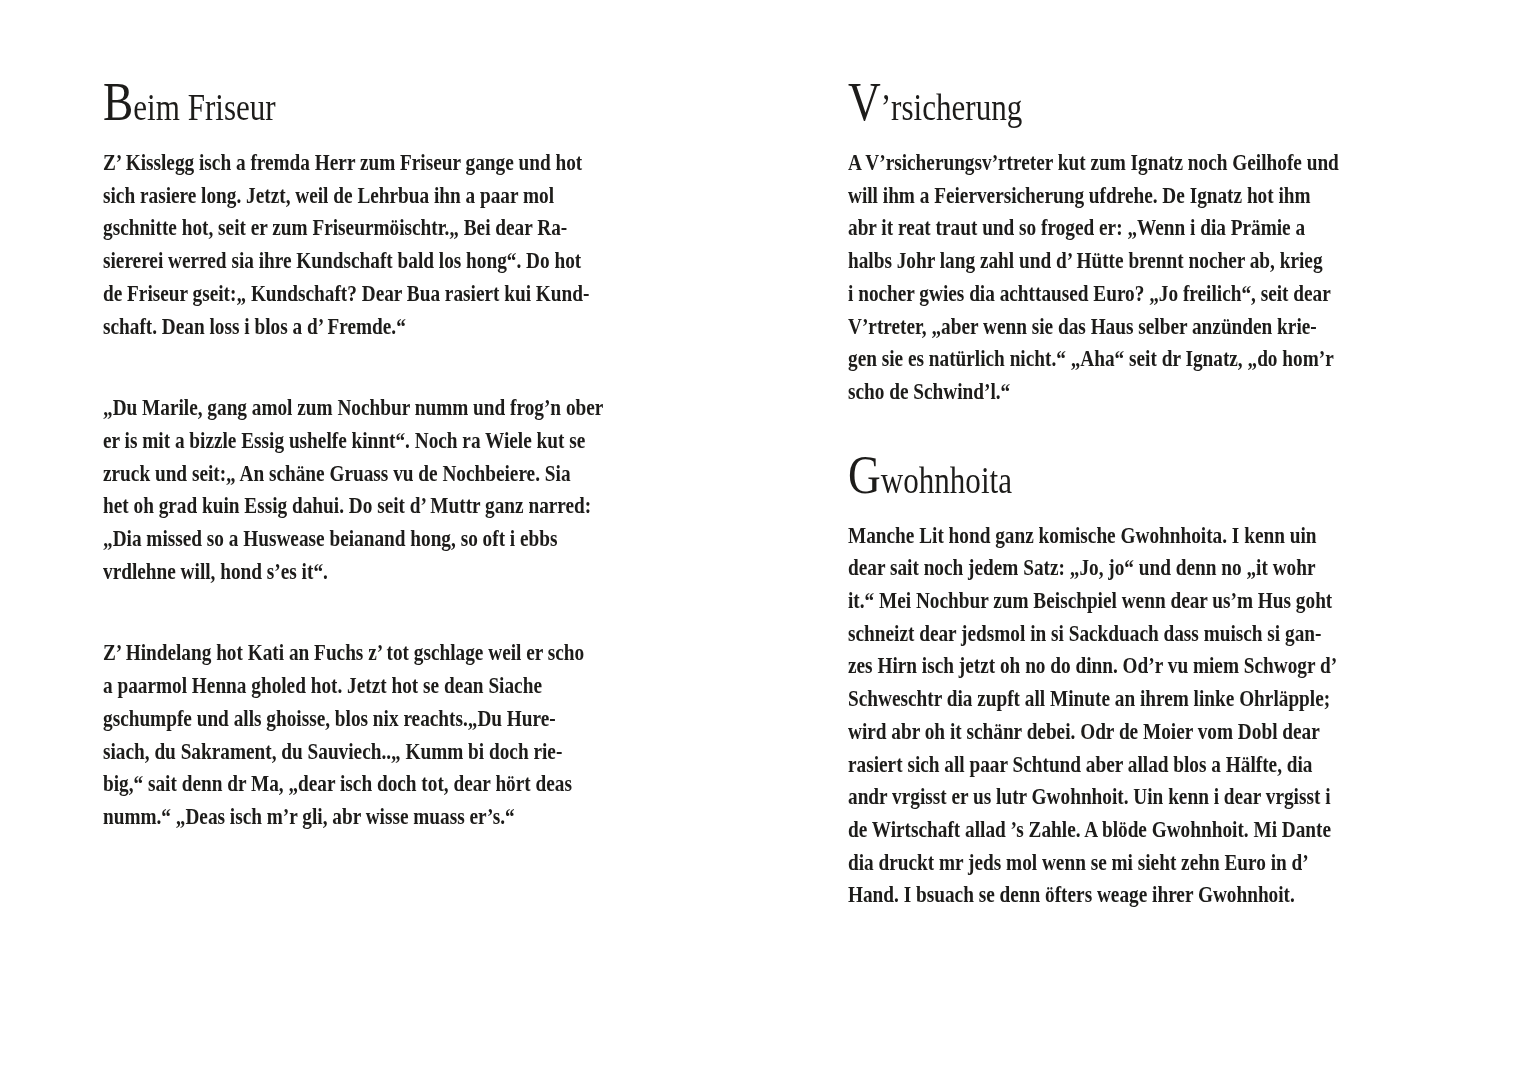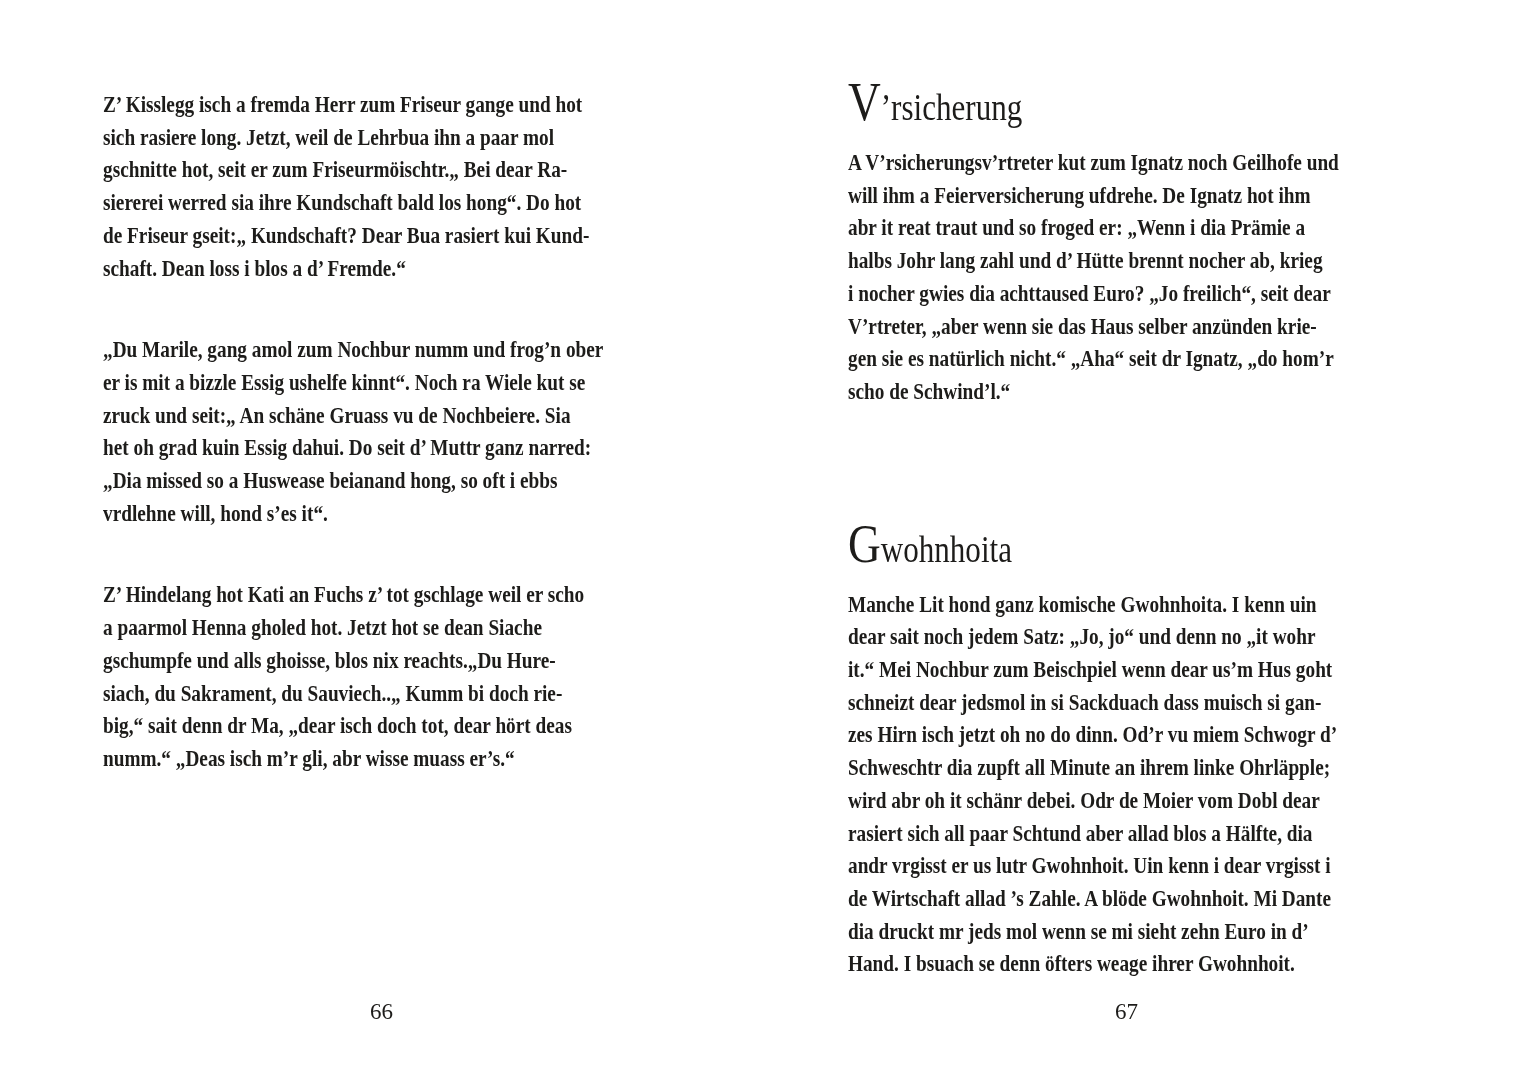--- a/index.html
+++ b/index.html
@@ -26,21 +26,21 @@
     width: 557px;
     height: 1080px;
   }
   .page--left  { left: 103px; }
   .page--right { left: 848px; }
 
   .sections { padding-top: 76px; }
 
   .story { margin: 0; }
   .story + .story { margin-top: 49px; }
-  .page--right .story + .story { margin-top: 110px; }
+  .page--right .story + .story { margin-top: 41px; }
 
   .story-heading {
     margin: 0;
     font-size: 37px;
     line-height: 52px;
     font-weight: normal;
     white-space: nowrap;
   }
   .heading-scale {
     display: inline-block;
@@ -71,20 +71,21 @@
   }
 </style>
 </head>
 <body>
 
 <div class="spread">
 
   <section class="page page--left">
     <div class="sections">
         <article class="story">
+          <h2 class="story-heading"><span class="heading-scale"><span class="heading-initial">B</span><span>eim Friseur</span></span></h2>
           <p class="story-body">
             <span class="text-line">Z’ Kisslegg isch a fremda Herr zum Friseur gange und hot</span>
             <span class="text-line">sich rasiere long. Jetzt, weil de Lehrbua ihn a paar mol</span>
             <span class="text-line">gschnitte hot, seit er zum Friseurmöischtr.„ Bei dear Ra-</span>
             <span class="text-line">siererei werred sia ihre Kundschaft bald los hong“. Do hot</span>
             <span class="text-line">de Friseur gseit:„ Kundschaft? Dear Bua rasiert kui Kund-</span>
             <span class="text-line">schaft. Dean loss i blos a d’ Fremde.“</span>
           </p>
         </article>
         <article class="story">
@@ -101,21 +102,20 @@
           <p class="story-body">
             <span class="text-line">Z’ Hindelang hot Kati an Fuchs z’ tot gschlage weil er scho</span>
             <span class="text-line">a paarmol Henna gholed hot. Jetzt hot se dean Siache</span>
             <span class="text-line">gschumpfe und alls ghoisse, blos nix reachts.„Du Hure-</span>
             <span class="text-line">siach, du Sakrament, du Sauviech..„ Kumm bi doch rie-</span>
             <span class="text-line">big,“ sait denn dr Ma, „dear isch doch tot, dear hört deas</span>
             <span class="text-line">numm.“ „Deas isch m’r gli, abr wisse muass er’s.“</span>
           </p>
         </article>
       </div>
-    <footer class="page-number">66</footer>
   </section>
 
   <section class="page page--right">
     <div class="sections">
         <article class="story">
           <h2 class="story-heading"><span class="heading-scale"><span class="heading-initial">V</span><span>’rsicherung</span></span></h2>
           <p class="story-body">
             <span class="text-line">A V’rsicherungsv’rtreter kut zum Ignatz noch Geilhofe und</span>
             <span class="text-line">will ihm a Feierversicherung ufdrehe. De Ignatz hot ihm</span>
             <span class="text-line">abr it reat traut und so froged er: „Wenn i dia Prämie a</span>
@@ -137,16 +137,15 @@
             <span class="text-line">Schweschtr dia zupft all Minute an ihrem linke Ohrläpple;</span>
             <span class="text-line">wird abr oh it schänr debei. Odr de Moier vom Dobl dear</span>
             <span class="text-line">rasiert sich all paar Schtund aber allad blos a Hälfte, dia</span>
             <span class="text-line">andr vrgisst er us lutr Gwohnhoit. Uin kenn i dear vrgisst i</span>
             <span class="text-line">de Wirtschaft allad ’s Zahle. A blöde Gwohnhoit. Mi Dante</span>
             <span class="text-line">dia druckt mr jeds mol wenn se mi sieht zehn Euro in d’</span>
             <span class="text-line">Hand. I bsuach se denn öfters weage ihrer Gwohnhoit.</span>
           </p>
         </article>
       </div>
-    <footer class="page-number">67</footer>
   </section>
 
 </div>
 
 </body></html>

